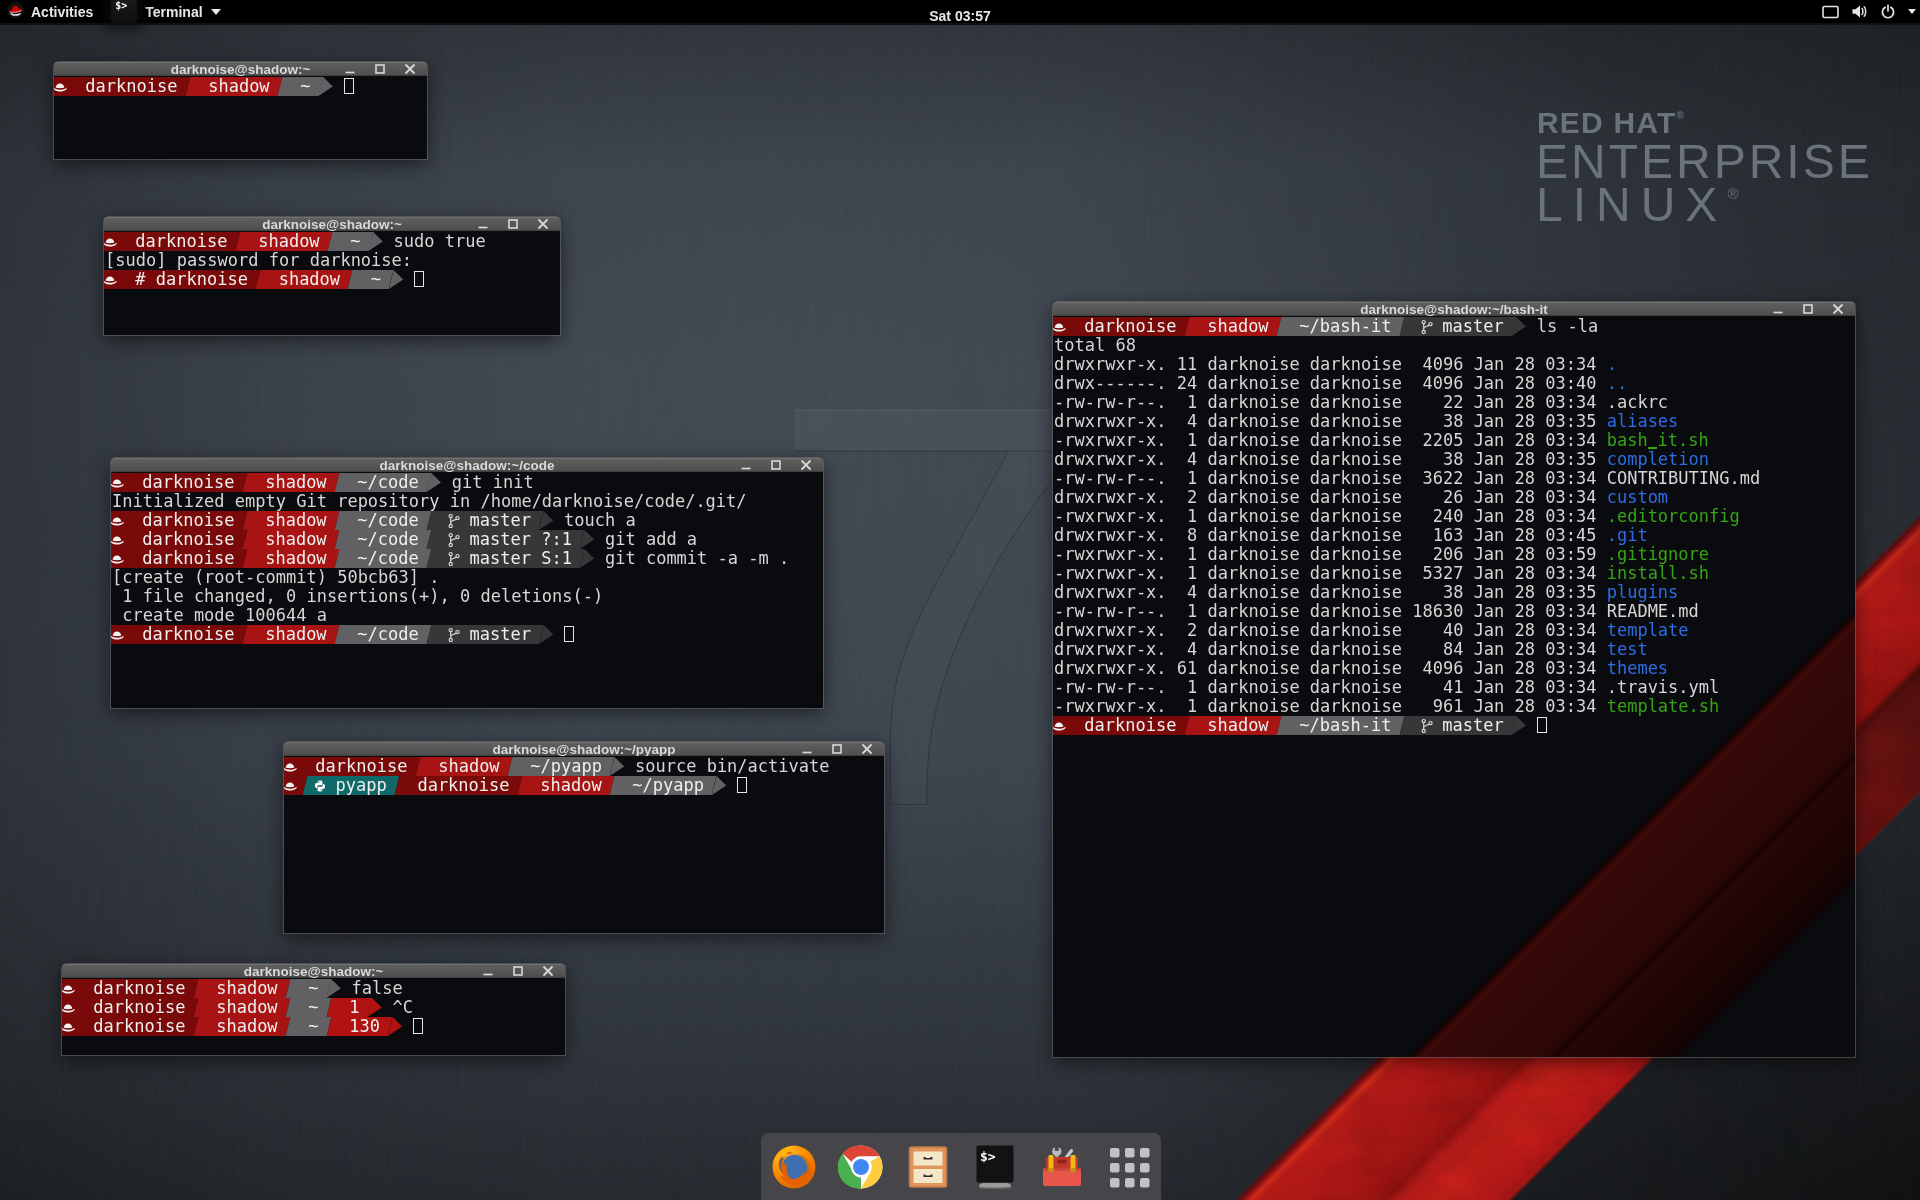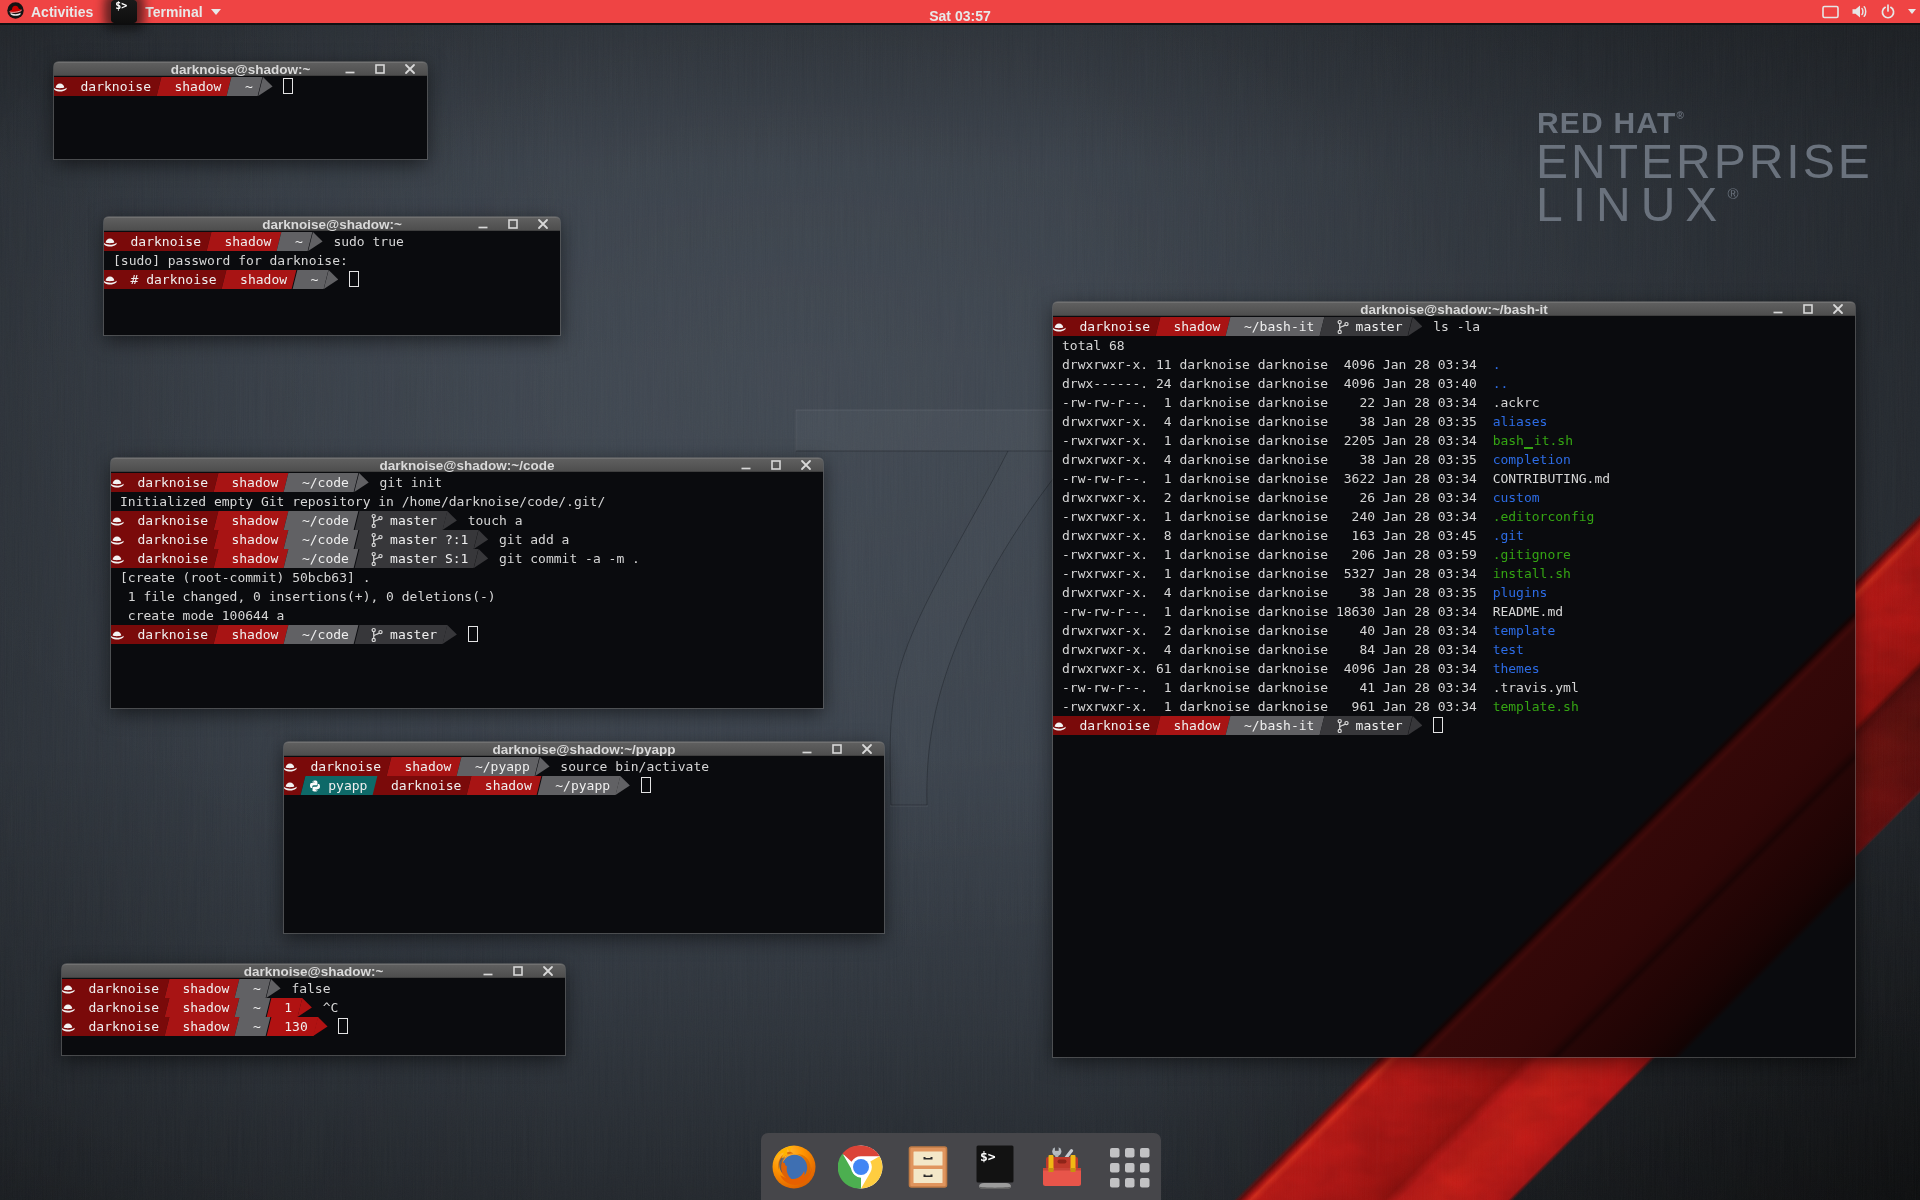--- a/index.html
+++ b/index.html
@@ -30,21 +30,21 @@
     mask-image:linear-gradient(135deg, transparent 1703px, #000 1707px, #000 1807px, transparent 1813px);}
   #seven{position:absolute;inset:0;}
   
   #brand{position:absolute;left:1536px;top:81px;width:380px;height:160px;color:#6A727D;}
   #brand .b1{position:absolute;left:1px;top:0;font-size:30px;font-weight:bold;letter-spacing:1.2px;}
   #brand .b1 sup{font-size:10px;vertical-align:14px;}
   #brand .b2{position:absolute;left:0;top:28px;font-size:48px;letter-spacing:3px;font-weight:400;}
   #brand .b3{position:absolute;left:0;top:71px;font-size:48px;letter-spacing:10px;font-weight:400;}
   #brand .b3 sup{font-size:15px;vertical-align:22px;letter-spacing:0;}
   
-  #topbar{position:absolute;left:0;top:0;width:1920px;height:25px;background:#ef4444;
+  #topbar{position:absolute;left:0;top:0;width:1920px;height:25px;background:#000000;
     border-bottom:2px solid #101012;box-sizing:border-box;color:#E8E8E8;font-size:14px;font-weight:bold;z-index:50;}
   #topbar .tb-left{position:absolute;left:0;top:0;height:23px;display:flex;align-items:center;}
   #activities{display:flex;align-items:center;gap:7px;padding:0 10px 0 7px;height:23px;}
   #appmenu{display:flex;align-items:center;gap:8px;height:23px;padding:0 8px;}
   #appicon{width:26px;height:23px;background:linear-gradient(#1a1a1a,#0e0e0e);border-radius:3px;position:relative;box-shadow:0 0 10px 7px rgba(12,12,12,0.6);}
   #appicon span{position:absolute;left:4px;top:0px;color:#fff;font:bold 10px "DejaVu Sans Mono",monospace;}
   #clock{position:absolute;left:0;right:0;top:0;height:31px;display:flex;align-items:center;justify-content:center;}
   .tb-right{position:absolute;right:4px;top:0;height:23px;display:flex;align-items:center;gap:12px;}
   .tb-right svg{display:block;}
   .chev{width:0;height:0;border-left:5px solid transparent;border-right:5px solid transparent;border-top:6px solid #E8E8E8;display:inline-block;}
@@ -53,30 +53,30 @@
   .window{position:absolute;border-radius:5px 5px 0 0;
     box-shadow:0 0 0 1px rgba(118,118,118,0.5), 0 5px 20px rgba(0,0,0,0.55);}
   .titlebar{height:14px;border-radius:4px 4px 0 0;position:relative;
     background:linear-gradient(#5F5F5F,#4E4E4E);
     border-top:1px solid #717171;border-bottom:1px solid #3F3F3F;box-sizing:border-box;
     display:flex;align-items:center;justify-content:center;}
   .titlebar .title{color:#D9D9D9;font-size:13.5px;font-weight:bold;}
   .winbtns{position:absolute;right:8px;top:0;height:100%;display:flex;align-items:center;gap:12px;}
   .wbtn{width:18px;height:18px;display:flex;align-items:center;justify-content:center;}
   .term{position:relative;background:#0A0B0E;overflow:hidden;
-    font-family:"DejaVu Sans Mono",monospace;font-size:13px;color:#D6D6D6;
+    font-family:"DejaVu Sans Mono",monospace;font-size:17px;color:#D6D6D6;
     padding:1px 0 0 1px;box-sizing:border-box;}
   #w6 .term::before{content:"";position:absolute;inset:0;pointer-events:none;
     background:linear-gradient(135deg,
       rgba(30,4,4,0) 774px, #150303 778px, #330707 782px, #3E0A09 785px,
       #340808 789px, #300707 845px, #2C0606 870px, #1B0404 879px,
       #260606 884px, #230505 905px, #1B0404 940px, #120303 962px,
       rgba(16,2,2,0) 968px);}
   .row{height:19px;line-height:19px;white-space:pre;display:flex;align-items:stretch;position:relative;}
-  .row .t{white-space:pre;padding-left:8px;}
+  .row .t{white-space:pre;}
   .usc{display:inline-block;width:9.9px;height:19px;position:relative;vertical-align:top;}
   .usc::before{content:"";position:absolute;left:0.5px;right:0.5px;bottom:1.2px;height:2.2px;background:currentColor;}
   .c-blue{color:#2D6CE5;} .c-green{color:#35A513;} .c-fg{color:#D6D6D6;}
   
   .pseg{position:relative;display:inline-block;height:19px;}
   .pseg .sbg{position:absolute;inset:0;background:var(--c);transform:skewX(-14deg);}
   .pseg.pfirst .sbg{left:-8px;}
   .pseg .stx{position:relative;z-index:1;font-style:normal;color:var(--fg,#EFEFEF);}
   .parrow{position:relative;display:inline-block;width:17px;height:19px;margin-left:-5px;}
   .parrow::before{content:"";position:absolute;inset:0;background:var(--c);

